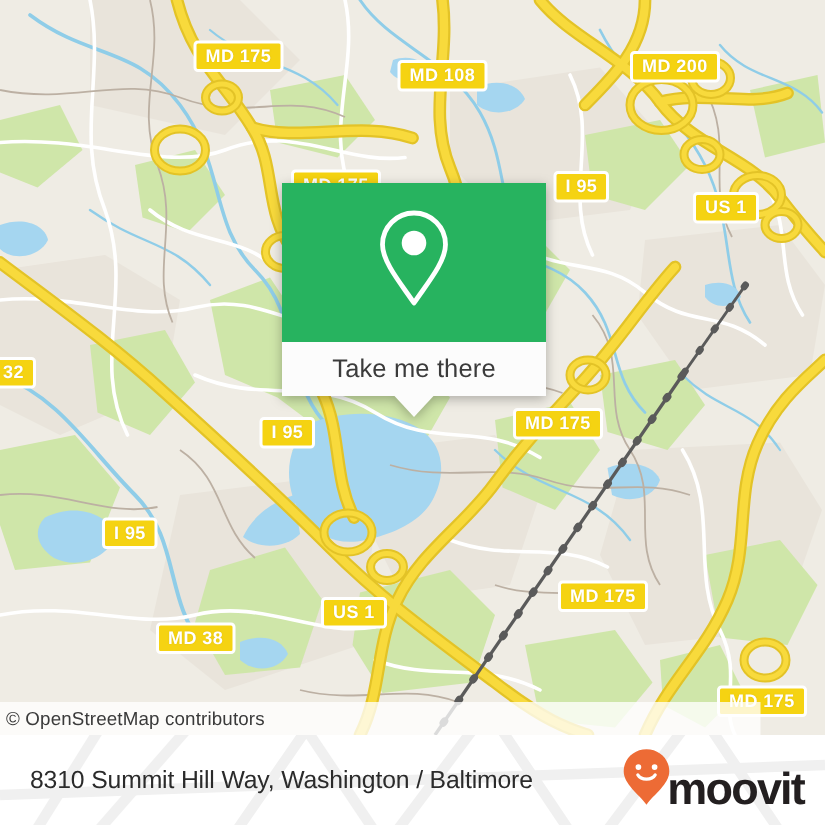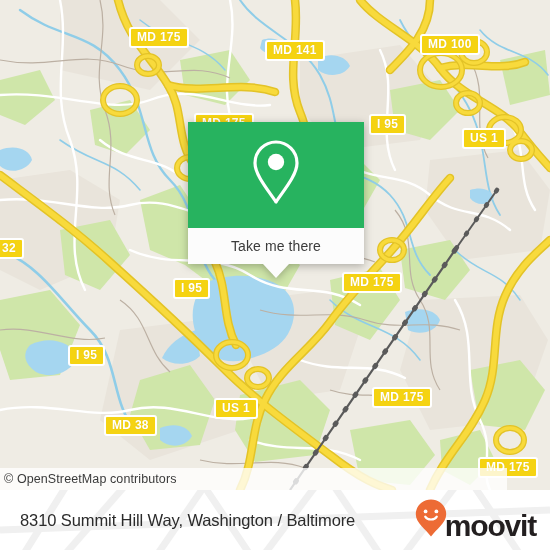--- a/index.html
+++ b/index.html
@@ -79,21 +79,21 @@
     display: flex;
     align-items: center;
     justify-content: center;
   }
   .popup-white {
     background: #fcfcfc;
     height: 36px;
     display: flex;
     align-items: center;
     justify-content: center;
-    font-size: 14px;
+    font-size: 17px;
     color: #3b3b3b;
     letter-spacing: 0.1px;
   }
   .popup-tail {
     position: absolute;
     left: 50%;
     margin-left: -13px;
     top: 142px;
     width: 0;
     height: 0;
@@ -313,22 +313,22 @@
         <g>
           <path d="M455,250 L290,490" stroke="#5a5a5a" stroke-width="2.2" fill="none"></path>
           <path d="M455,250 L290,490" stroke="#5a5a5a" stroke-width="5" fill="none" stroke-dasharray="1.5 16" stroke-linecap="round"></path>
           <path d="M497,190 L455,250" stroke="#5a5a5a" stroke-width="2" fill="none"></path>
           <path d="M497,190 L455,250" stroke="#5a5a5a" stroke-width="4.6" fill="none" stroke-dasharray="1.5 16" stroke-linecap="round"></path>
         </g>
       </g>
     </svg>
 
     <div class="shield" style="left:129px; top:27px;">MD 175</div>
-    <div class="shield" style="left:265px; top:40px;">MD 141</div>
-    <div class="shield" style="left:420px; top:34px;">MD 100</div>
+    <div class="shield" style="left:265px; top:40px;">MD 108</div>
+    <div class="shield" style="left:420px; top:34px;">MD 200</div>
     <div class="shield" style="left:194px; top:113px;">MD 175</div>
     <div class="shield" style="left:369px; top:114px;">I 95</div>
     <div class="shield" style="left:462px; top:128px;">US 1</div>
     <div class="shield" style="left:-6px;  top:238px;">32</div>
     <div class="shield" style="left:173px; top:278px;">I 95</div>
     <div class="shield" style="left:342px; top:272px;">MD 175</div>
     <div class="shield" style="left:68px;  top:345px;">I 95</div>
     <div class="shield" style="left:372px; top:387px;">MD 175</div>
     <div class="shield" style="left:214px; top:398px;">US 1</div>
     <div class="shield" style="left:104px; top:415px;">MD 38</div>

